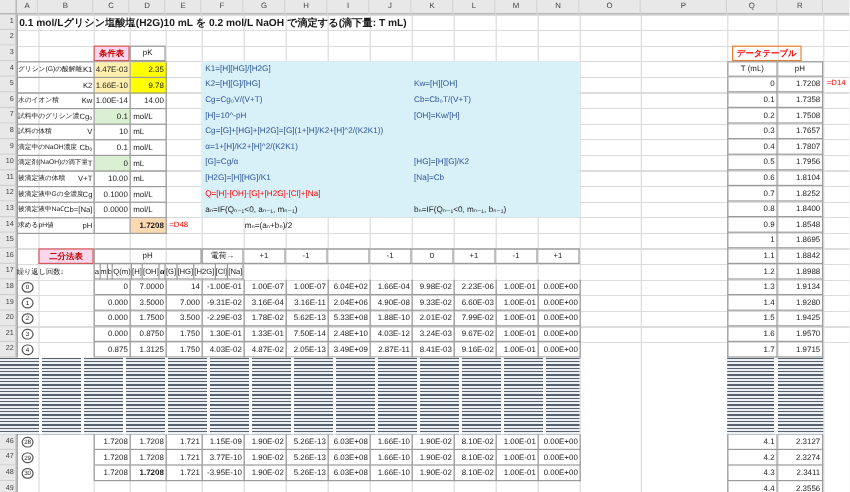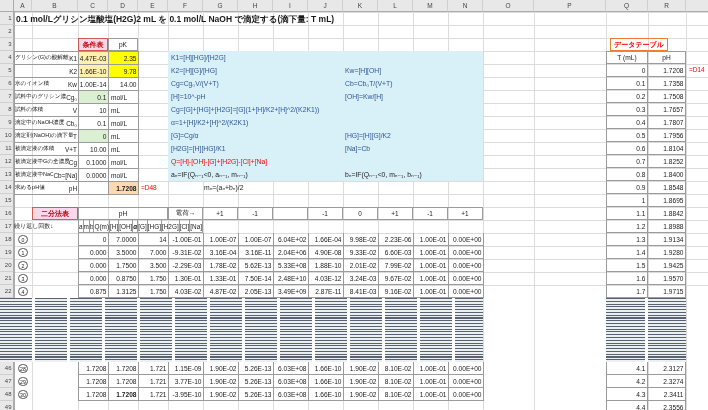--- a/index.html
+++ b/index.html
@@ -172,21 +172,21 @@
   <i class="vl" style="left:343px"></i>
   <i class="vl" style="left:378px"></i>
   <i class="vl" style="left:413px"></i>
   <i class="vl" style="left:448px"></i>
   <i class="vl" style="left:483px"></i>
   <i class="vl" style="left:534px"></i>
   <i class="vl" style="left:606px"></i>
   <i class="vl" style="left:648px"></i>
   <i class="vl" style="left:686px"></i>
 
-  <div class="title">0.1 mol/Lグリシン塩酸塩(H2G)2 mL を 0.1 mol/L NaOH で滴定する(滴下量: T mL)</div>
+  <div class="title">0.1 mol/Lグリシン塩酸塩(H2G)10 mL を 0.2 mol/L NaOH で滴定する(滴下量: T mL)</div>
 
   <div class="cond">
     <div class="crow0">
       <div class="sp64"></div>
       <div class="cellb w30 pinkcell">条件表</div>
       <div class="cellb w30 ctr bt bl">pK</div>
     </div>
     <div class="condbody">
 
         <div class="crow">

